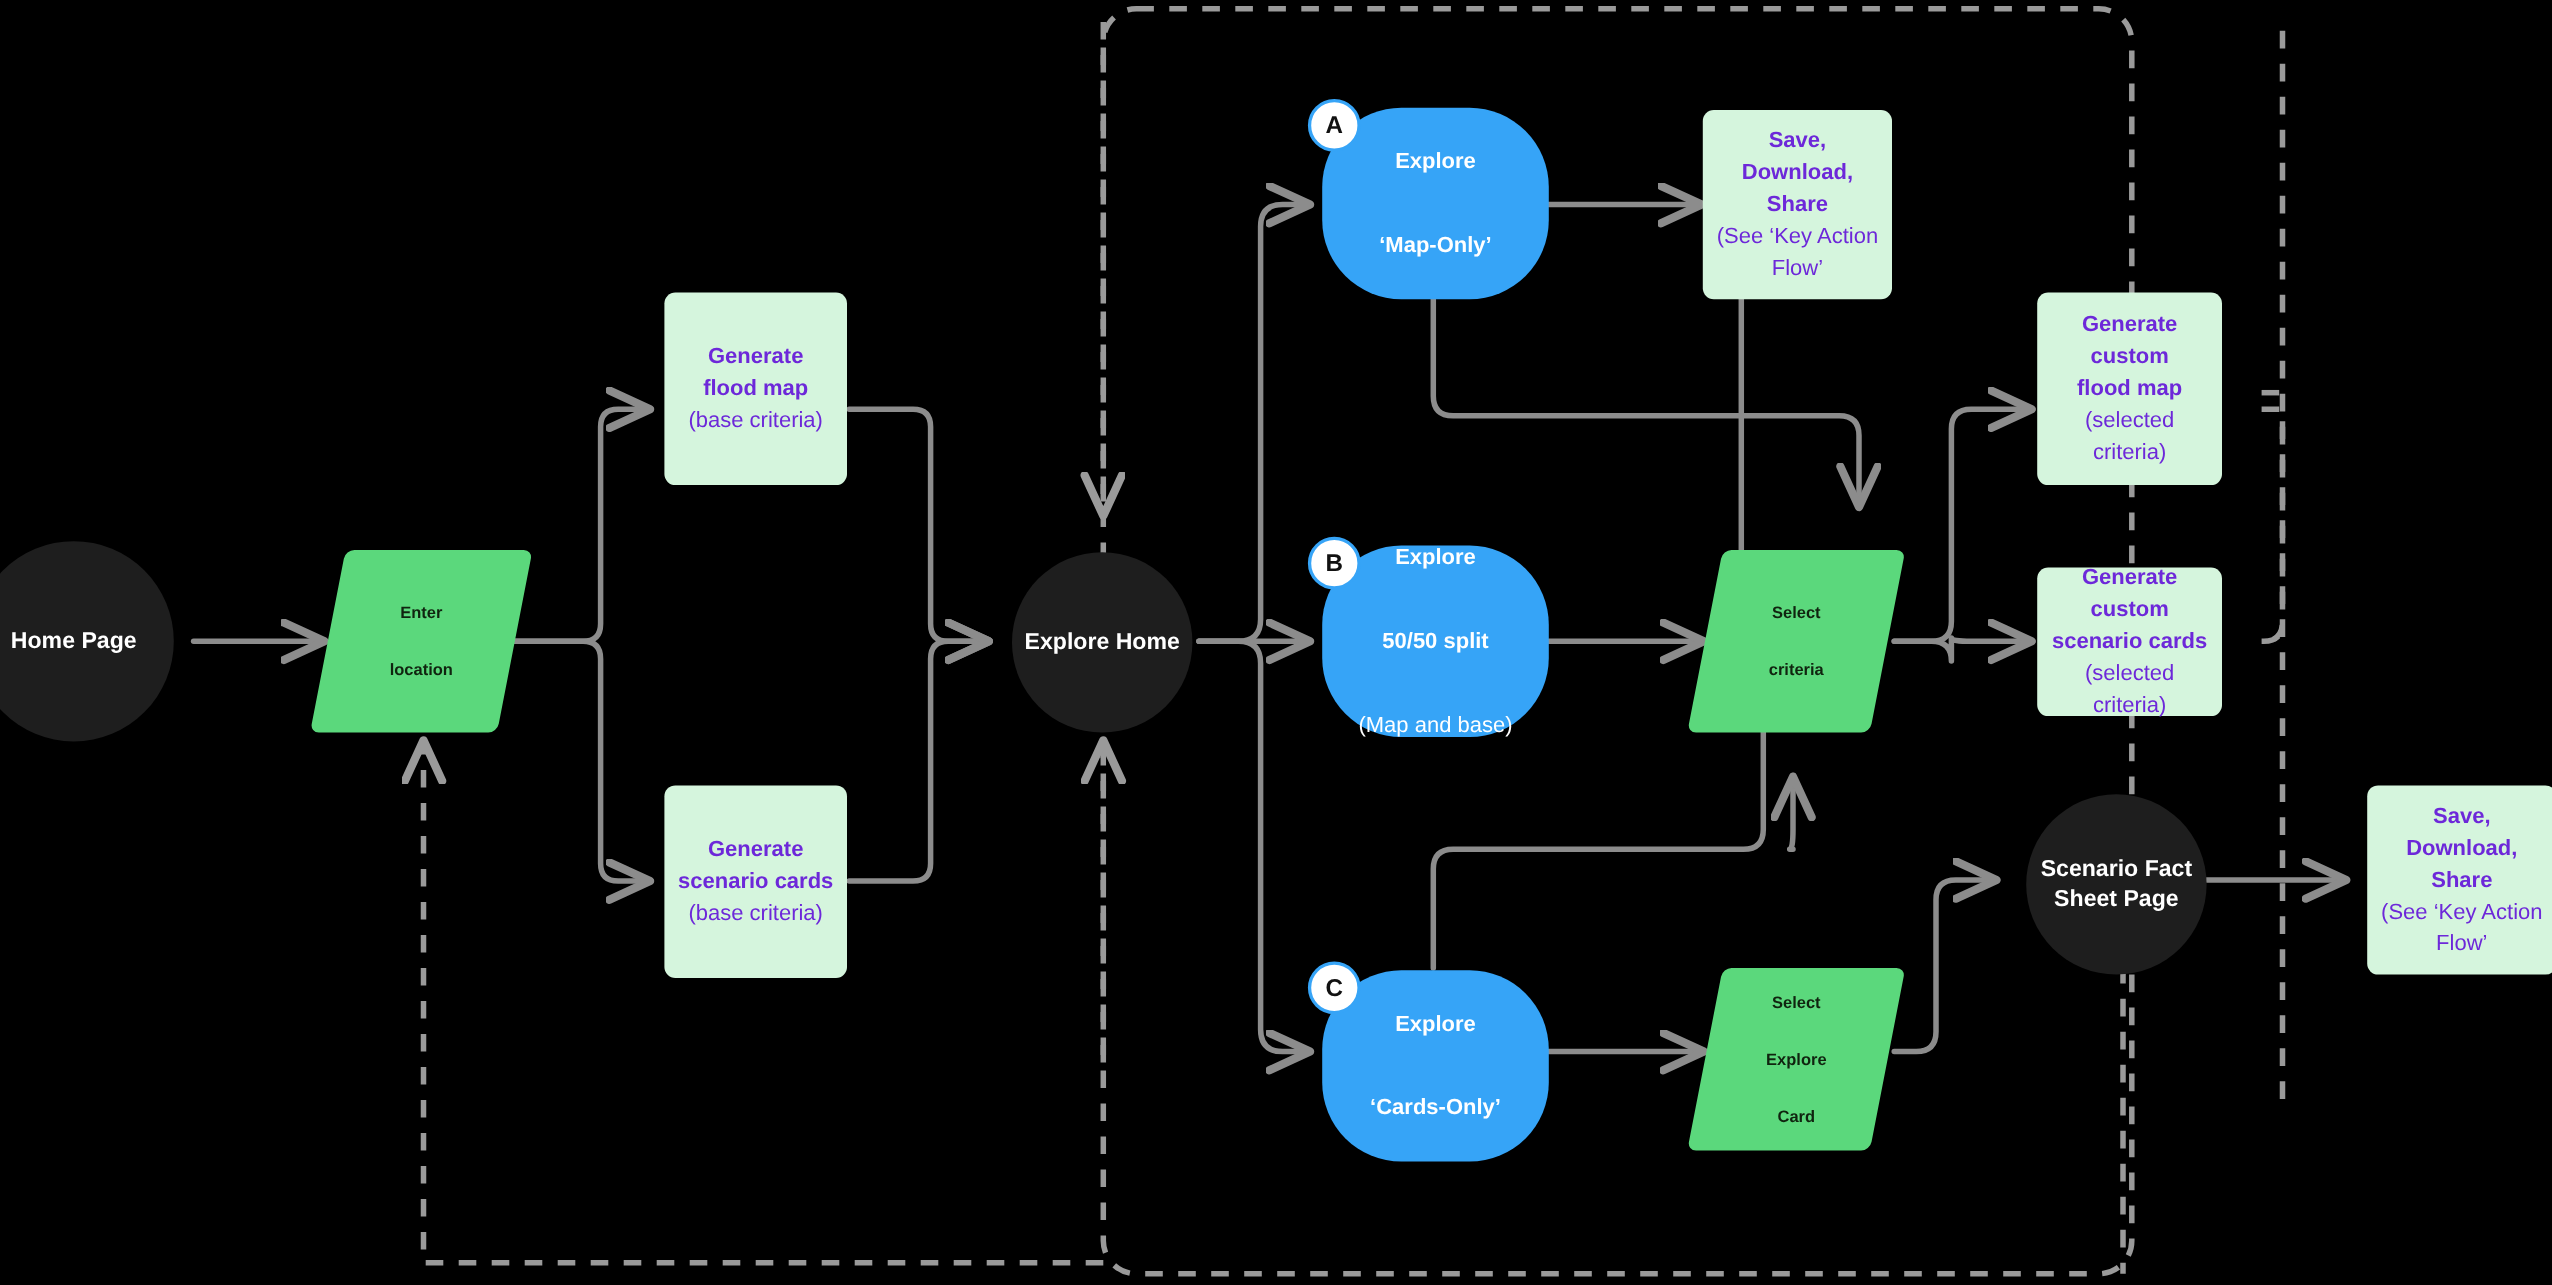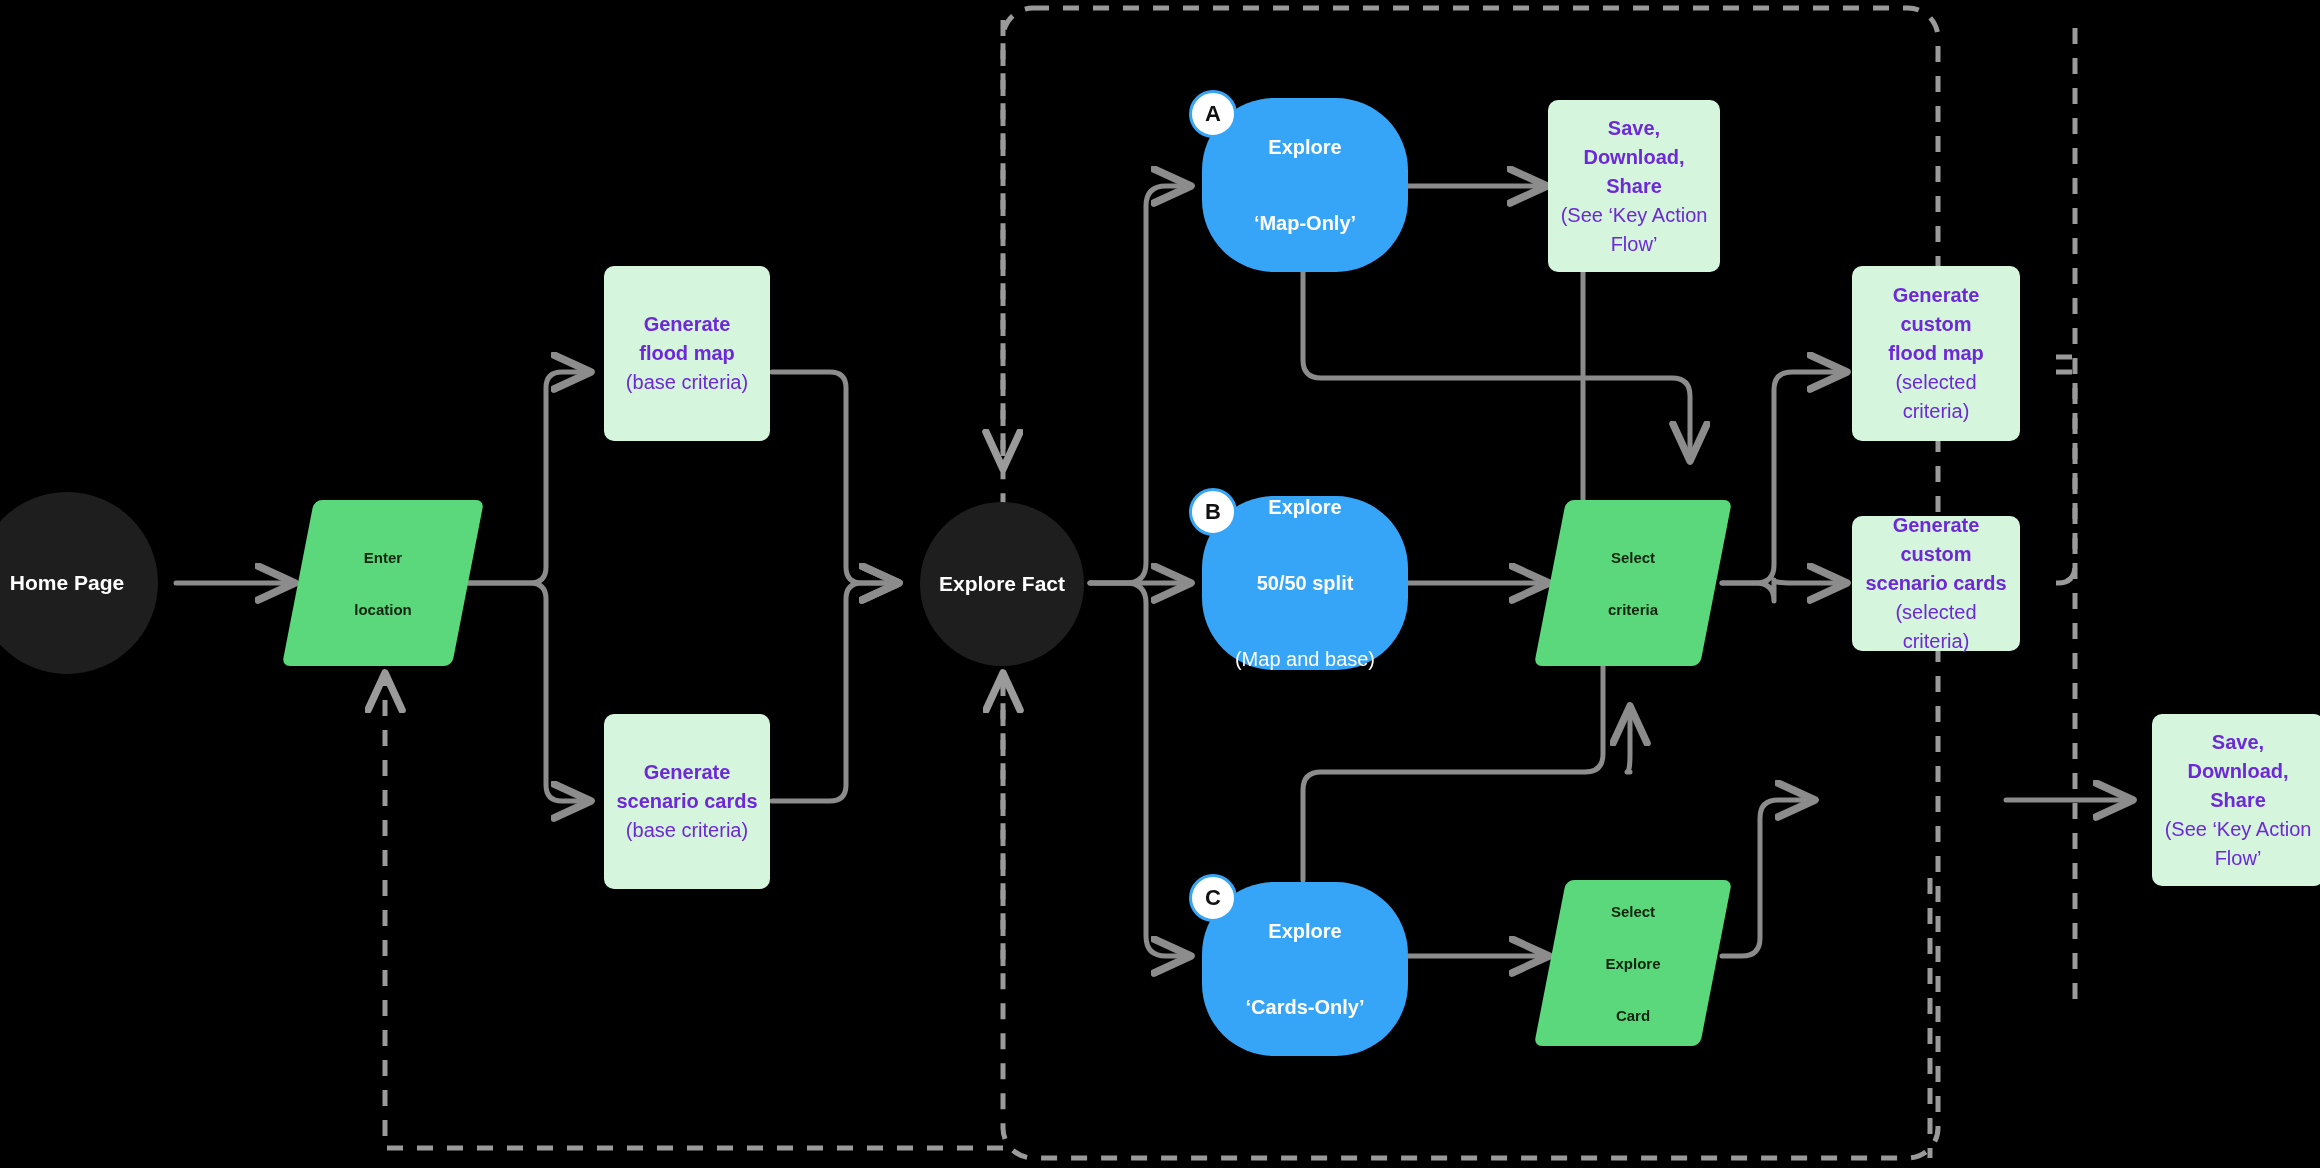--- a/index.html
+++ b/index.html
@@ -204,21 +204,21 @@
     <span class="s">(base criteria)</span>
   </div>
 
   <div class="node card" style="left:604px; top:714px; width:166px; height:175px;">
     <span class="t">Generate</span>
     <span class="t">scenario cards</span>
     <span class="s">(base criteria)</span>
   </div>
 
   <div class="node circ" style="left:920px; top:502px; width:164px; height:164px;">
-    <span>Explore Fact</span>
+    <span>Explore Home</span>
   </div>
 
   <div class="node" style="left:1202px; top:98px; width:206px; height:174px;">
     <div class="blue" style="width:100%; height:100%;">
       <span class="t">Explore</span>
       <span class="t">‘Map-Only’</span>
     </div>
     <div class="badge" style="left:-13px; top:-8px;">
       <span>A</span>
     </div>
@@ -274,20 +274,26 @@
 
   <div class="para-wrap" style="left:1550px; top:880px; width:166px; height:166px;">
     <div class="para"></div>
     <div class="para-label">
       <span>Select</span>
       <span>Explore</span>
       <span>Card</span>
     </div>
   </div>
 
+  <div class="node circ" style="left:1842px; top:722px; width:164px; height:164px;">
+    <div style="display:flex;flex-direction:column;">
+      <span>Scenario Fact</span>
+      <span>Sheet Page</span>
+    </div>
+  </div>
 
   <div class="node card" style="left:2152px; top:714px; width:172px; height:172px;">
     <span class="t">Save, Download,</span>
     <span class="t">Share</span>
     <span class="s">(See ‘Key Action</span>
     <span class="s">Flow’</span>
   </div>
 
 </div>
 

